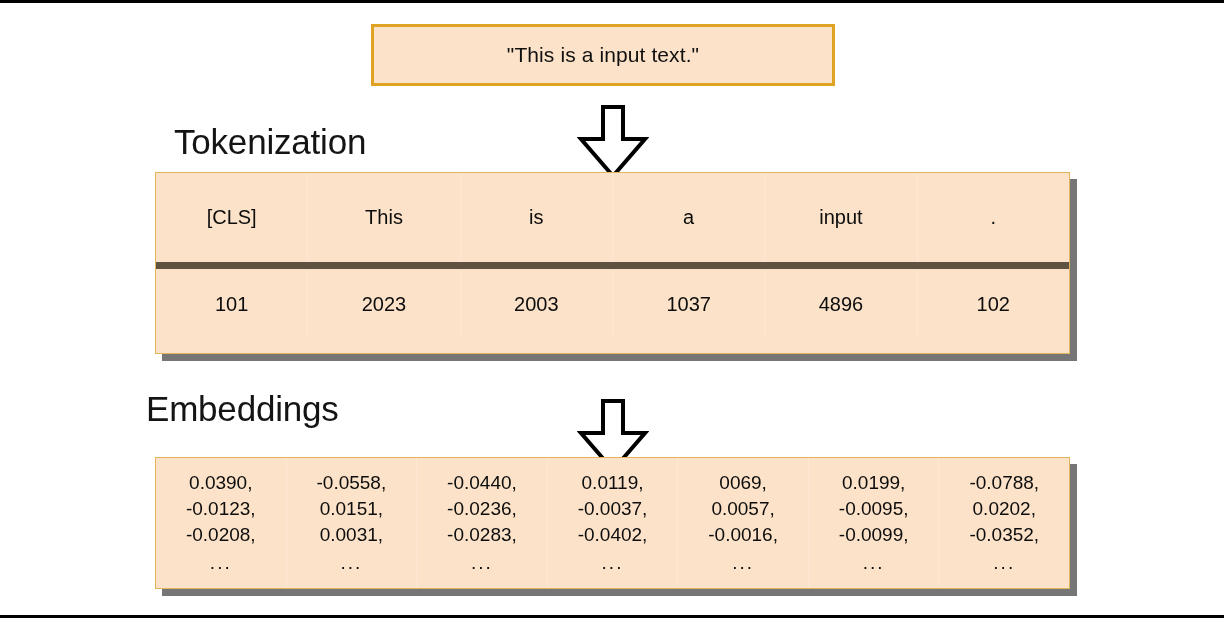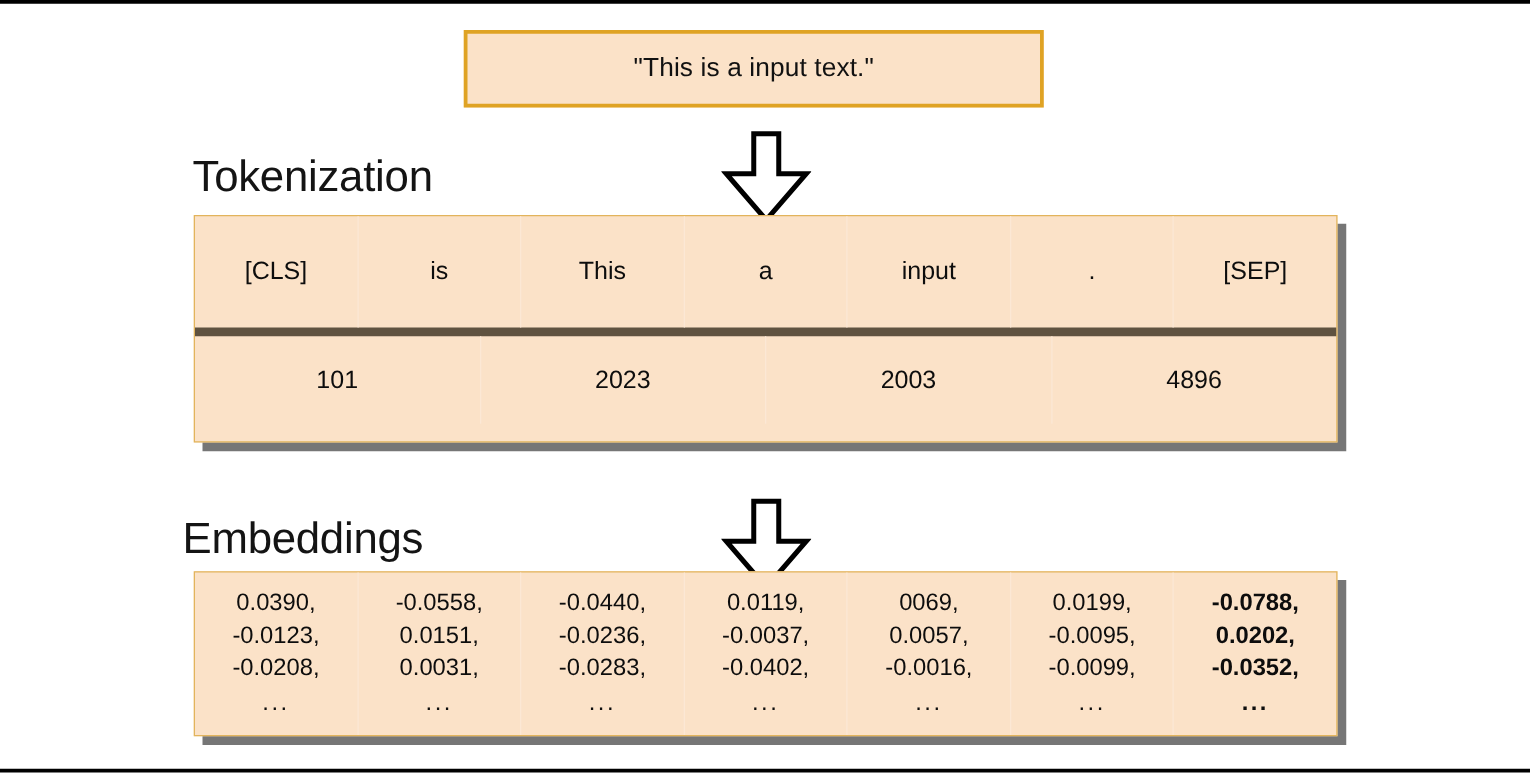--- a/index.html
+++ b/index.html
@@ -61,22 +61,22 @@
   }
 
   
   .heading {
     position: absolute;
     font-size: 35px;
     color: #141414;
     letter-spacing: -0.2px;
     white-space: nowrap;
   }
-  .heading.tokenization { left: 154px; top: 122px; }
-  .heading.embeddings   { left: 146px; top: 411px; text-align: right; }
+  .heading.tokenization { left: 174px; top: 122px; }
+  .heading.embeddings   { left: 146px; top: 389px; text-align: right; }
 
   
   .arrow {
     position: absolute;
     width: 72px;
     height: 76px;
   }
   .arrow.a1 { left: 577px; top: 104px; }
   .arrow.a2 { left: 577px; top: 398px; }
 
@@ -125,21 +125,21 @@
   .ecol {
     flex: 1 1 0;
     display: flex;
     flex-direction: column;
     justify-content: center;
     align-items: center;
     box-sizing: border-box;
     border-right: 1px solid #FCE8D5;
     padding-top: 2px;
   }
-  .ecol:last-child { border-right: none; font-weight: bold; }
+  .ecol:last-child { border-right: none; }
   .eval {
     font-size: 19px;
     color: #0d0d0d;
     line-height: 26px;
     text-align: center;
     white-space: nowrap;
   }
   .eval.dots {
     letter-spacing: 2px;
     line-height: 30px;
@@ -161,33 +161,34 @@
     <svg width="72" height="76" viewBox="0 0 72 76" xmlns="http://www.w3.org/2000/svg">
       <polygon points="26,3 46,3 46,35 68,35 36,72 4,35 26,35" fill="#ffffff" stroke="#000000" stroke-width="4" stroke-linejoin="miter"></polygon>
     </svg>
   </div>
 
   <div class="heading tokenization">Tokenization</div>
 
   <div class="panel token-table">
     <div class="trow row-tokens">
       <div class="tcell">[CLS]</div>
+      <div class="tcell">This</div>
       <div class="tcell">is</div>
-      <div class="tcell">This</div>
       <div class="tcell">a</div>
       <div class="tcell">input</div>
       <div class="tcell">.</div>
-      <div class="tcell">[SEP]</div>
     </div>
     <div class="divider"></div>
     <div class="trow row-ids">
       <div class="tcell">101</div>
       <div class="tcell">2023</div>
       <div class="tcell">2003</div>
+      <div class="tcell">1037</div>
       <div class="tcell">4896</div>
+      <div class="tcell">102</div>
     </div>
   </div>
 
   <div class="arrow a2">
     <svg width="72" height="76" viewBox="0 0 72 76" xmlns="http://www.w3.org/2000/svg">
       <polygon points="26,3 46,3 46,35 68,35 36,72 4,35 26,35" fill="#ffffff" stroke="#000000" stroke-width="4" stroke-linejoin="miter"></polygon>
     </svg>
   </div>
 
   <div class="heading embeddings">Embeddings</div>

